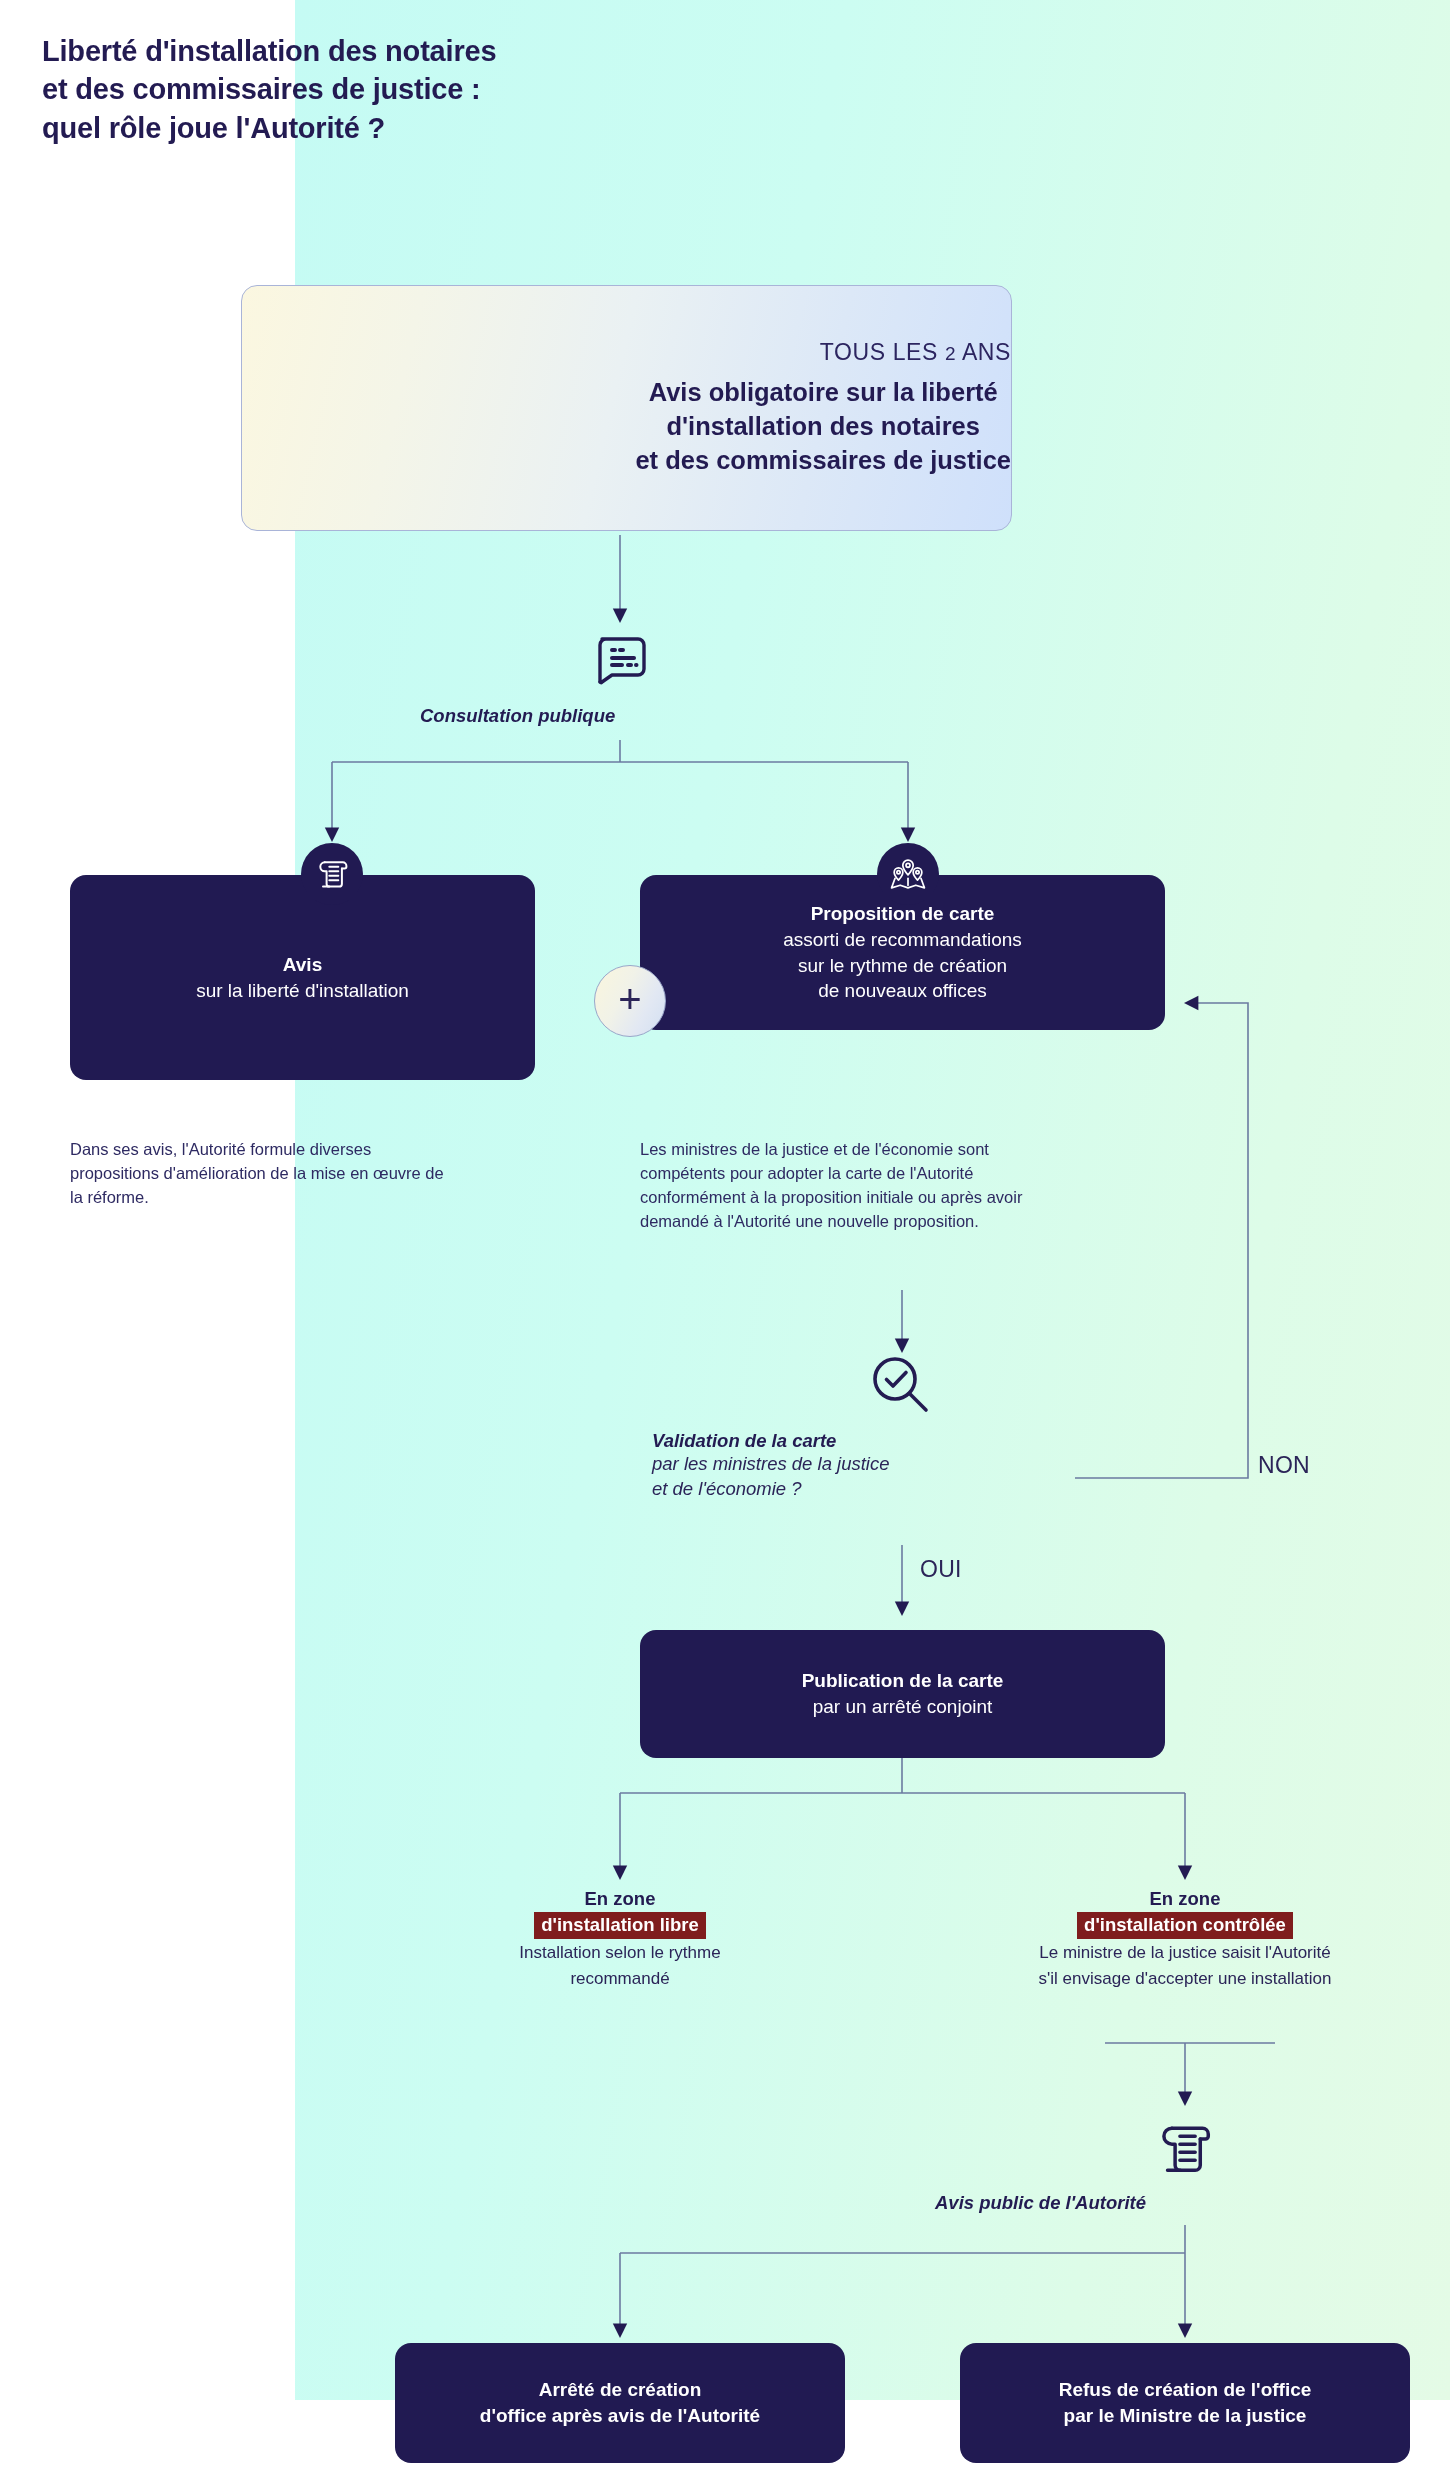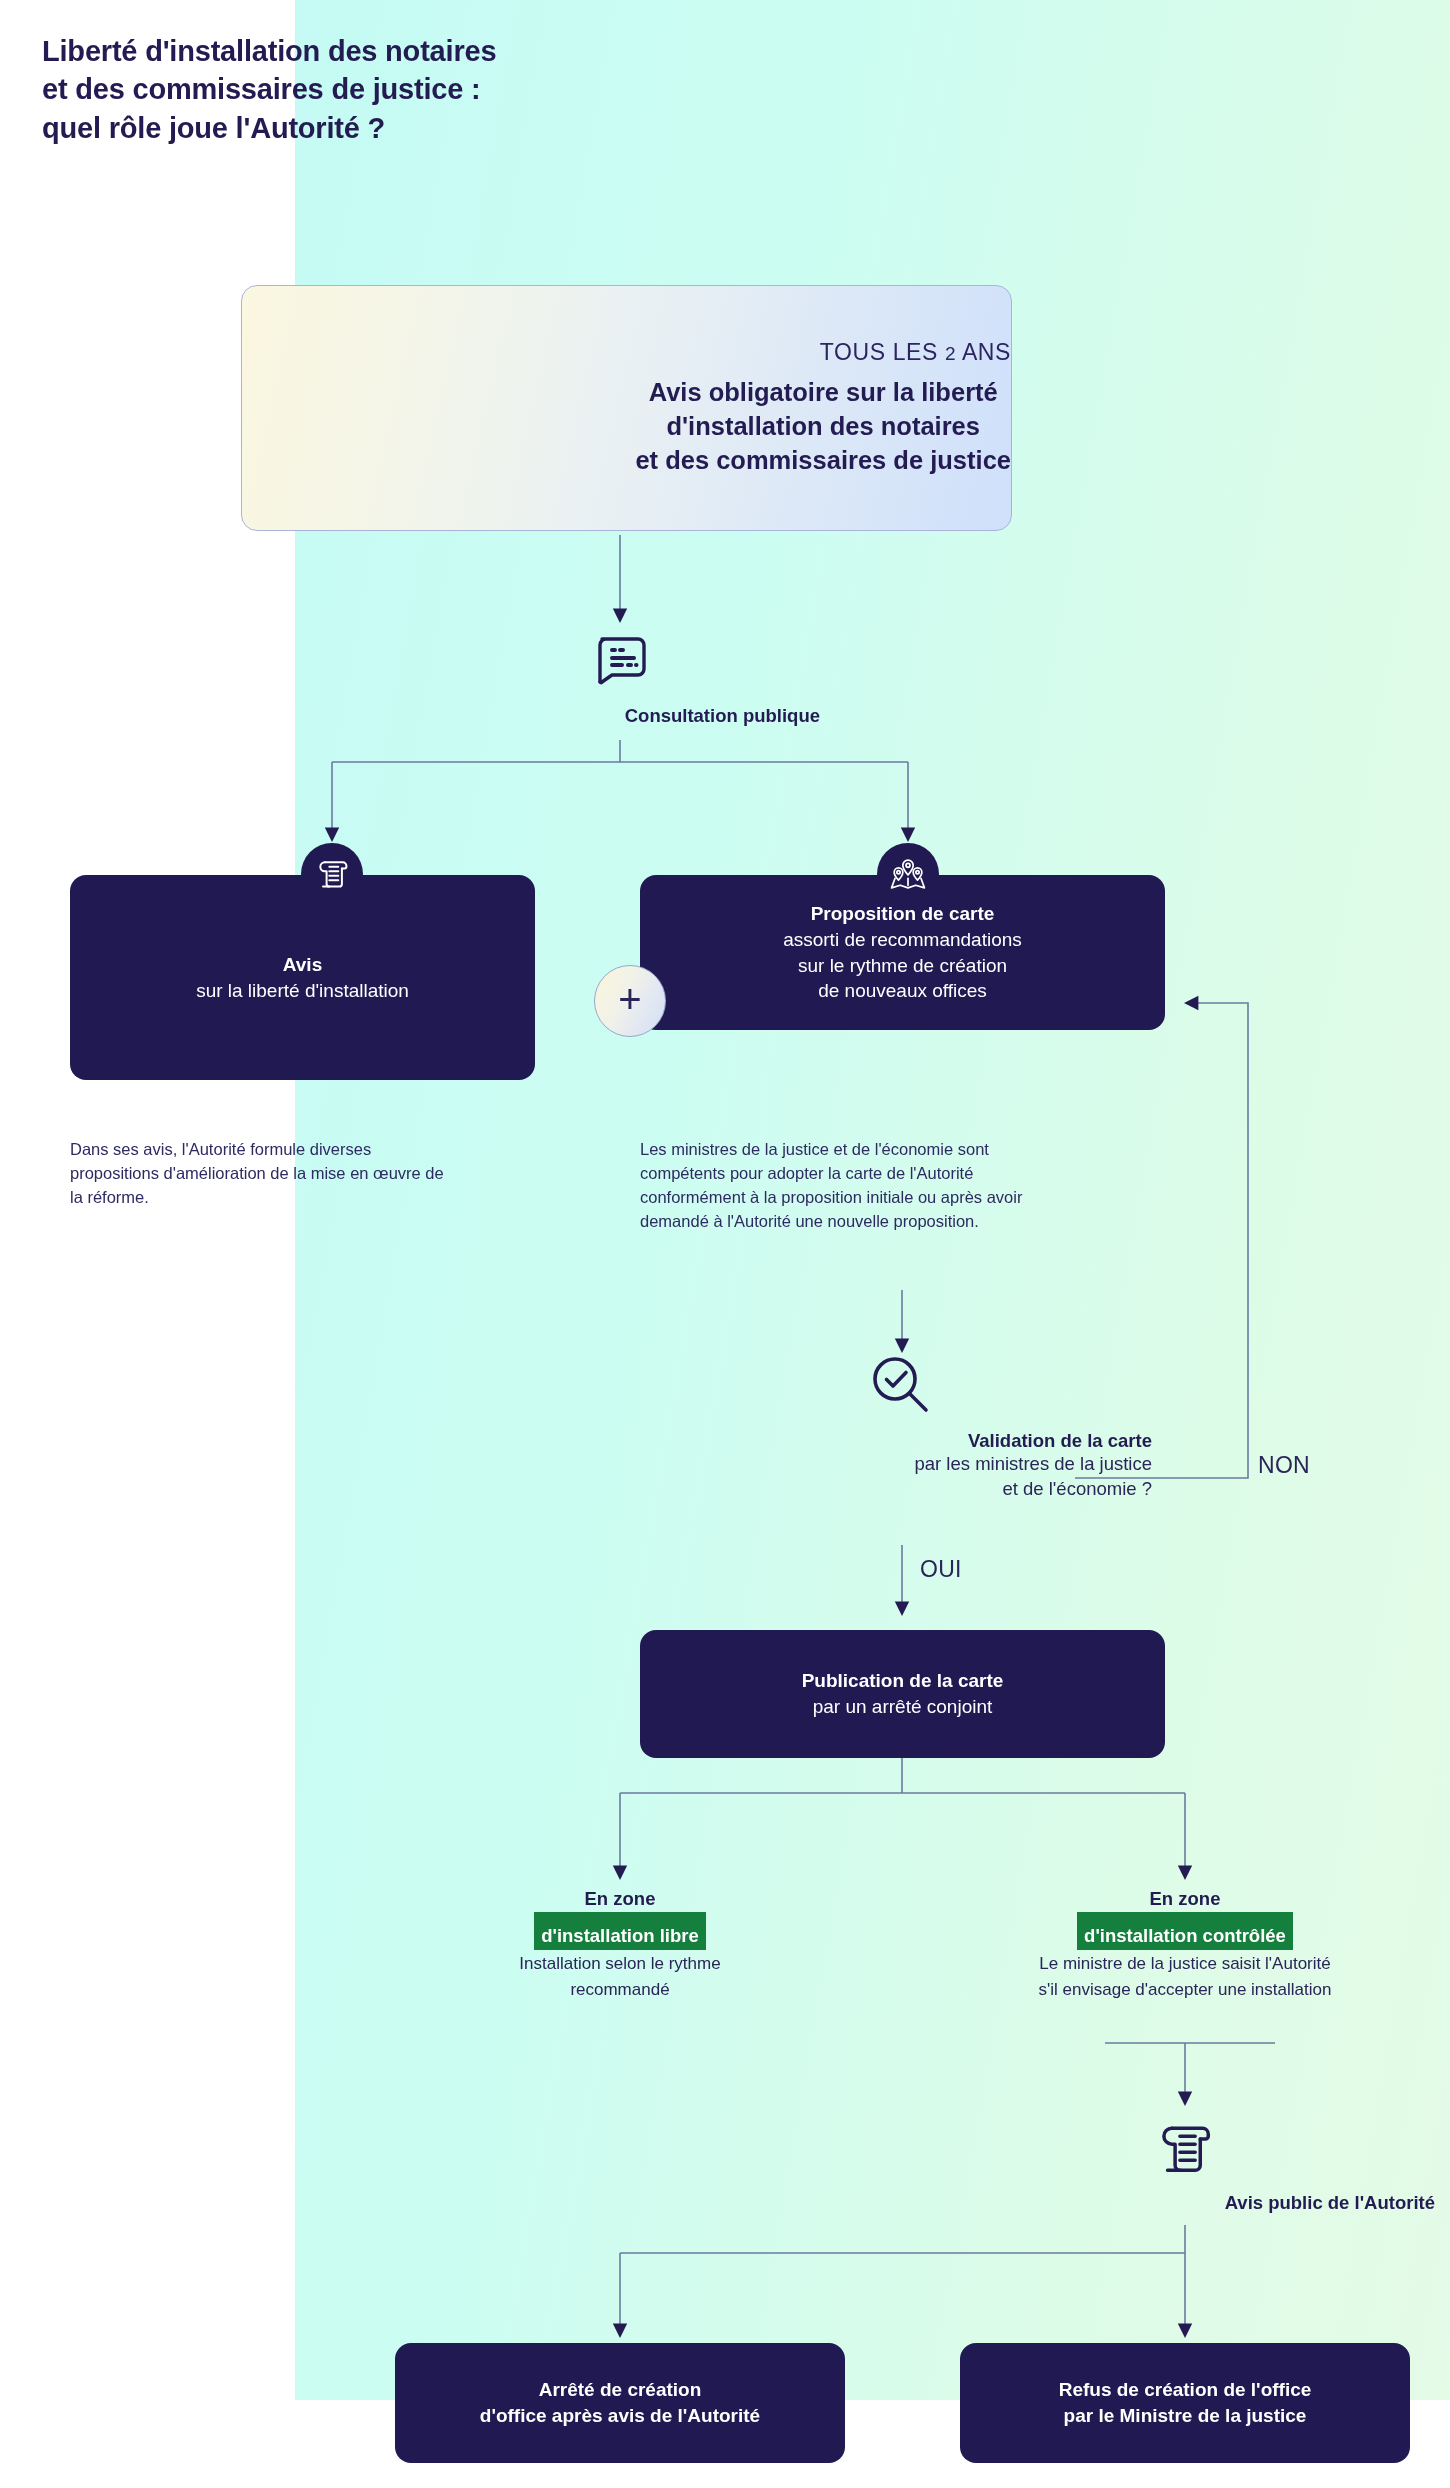--- a/index.html
+++ b/index.html
@@ -37,21 +37,21 @@
     background:linear-gradient(103deg,#fbf7e0 0%, #f4f5e8 22%, #eaf1f3 48%, #dce8f7 74%, #cfe0fb 100%);
     border:1px solid #a9b4d8;
     display:flex; flex-direction:column; align-items:flex-end; justify-content:center;
     z-index:3;
   }
   #hero .kicker{ font-size:23px; letter-spacing:.6px; color:#2c2560; margin-bottom:9px; }
   #hero .kicker .num{ font-size:19px; }
   #hero .main{ font-size:25.5px; font-weight:bold; line-height:1.34; text-align:center; color:#231b52;}
 
   
-  .node-label{ position:absolute; text-align:right; z-index:3; }
+  .node-label{ position:absolute; text-align:left; z-index:3;font-style:italic; }
   .node-label .ttl{ font-weight:bold; font-size:18.5px; color:#231b52; }
   .node-label .sub{ font-size:18.5px; color:#2b2458; line-height:1.34; }
 
   .icon-wrap{ position:absolute; z-index:3; }
 
   
   .card{
     position:absolute; border-radius:16px; background:#211a52;
     color:#fff; display:flex; flex-direction:column;
     align-items:center; justify-content:center; text-align:center;
@@ -83,22 +83,22 @@
     position:absolute; font-size:16.5px; line-height:1.46; color:#2e2a62; z-index:3;
   }
 
   
   .branch-lbl{ position:absolute; font-size:23px; color:#2b2458; z-index:3; letter-spacing:.3px;}
 
   
   .zone{ position:absolute; text-align:center; z-index:3; }
   .zone .l1{ font-size:18.5px; font-weight:bold; color:#231b52; }
   .zone .hl{
-    display:inline-block; background:#15803d; color:#ffffff;
-    font-size:18.5px; font-weight:bold; padding:13px 7px 3px; margin-top:2px;
+    display:inline-block; background:#7f1d1d; color:#ffffff;
+    font-size:18.5px; font-weight:bold; padding:2px 7px 3px; margin-top:2px;
   }
   .zone .body{ font-size:17px; color:#2b2458; line-height:1.34; margin-top:3px;}
 
   svg { display:block; }
 </style>
 </head>
 <body>
 
 <div id="bg-panel"></div>
 

